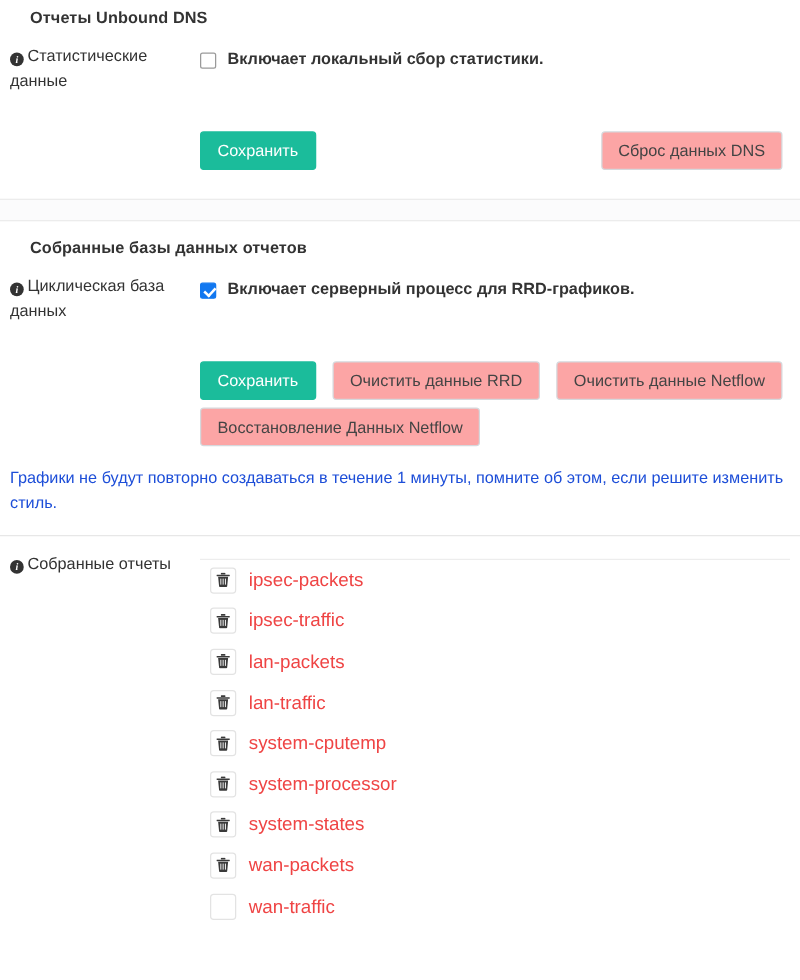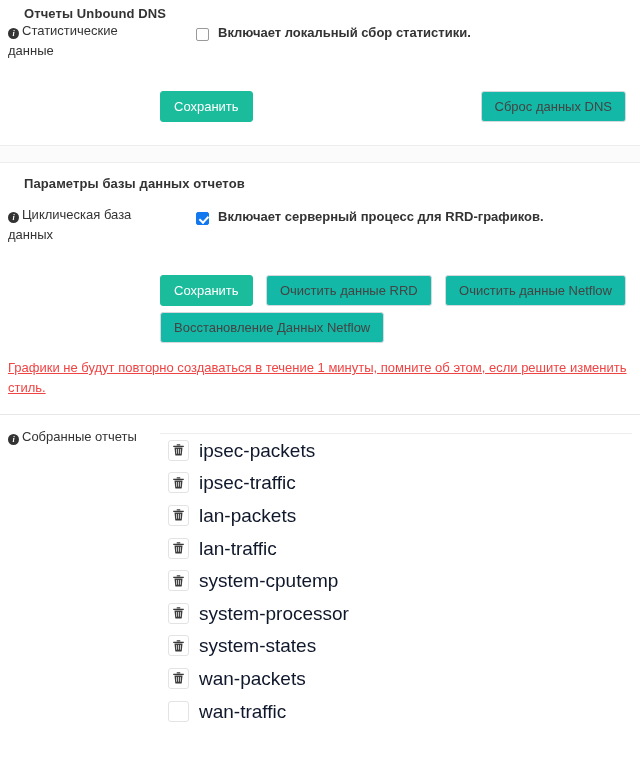--- a/index.html
+++ b/index.html
@@ -121,21 +121,21 @@
     display: inline-flex;
     align-items: center;
     justify-content: center;
     height: 31px;
     padding: 0 13px;
     box-sizing: border-box;
     font-size: 13px;
     font-family: "Liberation Sans", sans-serif;
     border: 1px solid #d5d8dc;
     border-radius: 3px;
-    background: #14b8a6;
+    background: #fca5a5;
     color: #444444;
     cursor: pointer;
     white-space: nowrap;
     margin: 0 6px 6px 0;
     line-height: 1;
   }
   .btn-primary {
     background: #1bbc9b;
     border-color: #1bbc9b;
     color: #ffffff;
@@ -152,23 +152,22 @@
   .rule {
     height: 1px;
     background: #e7e7e7;
     width: 640px;
   }
 
   
   .note {
     padding: 0 8px;
     font-size: 13px;
-    color: #ef4444;
+    color: #1d4ed8;
     line-height: 20px;
-    text-decoration: underline;
   }
 
   
   .reports-row {
     display: flex;
     align-items: flex-start;
     padding: 0 8px;
   }
   .reports-list {
     flex: 1 1 auto;
@@ -191,34 +190,34 @@
     border-radius: 3px;
     background: #ffffff;
     display: inline-flex;
     align-items: center;
     justify-content: center;
     margin-right: 10px;
     cursor: pointer;
   }
   .trash-btn svg { display: block; }
   .report-name {
-    font-size: 19px;
-    color: #0f172a;
+    font-size: 15px;
+    color: #ef4444;
     line-height: 1;
   }
 </style>
 </head>
 <body>
 
 <div class="page">
 
   <div>
     <div class="section-title">Отчеты Unbound DNS</div>
 
-    <div class="form-row" style="gap:36px;">
+    <div class="form-row" style="margin-top:14px;">
       <div class="label-col">
         <span class="info-icon">i</span><span>Статистические данные</span>
       </div>
       <div class="field-col">
         <div class="check-row">
           <span class="cb"></span>
           <span class="check-label">Включает локальный сбор статистики.</span>
         </div>
       </div>
     </div>
@@ -230,23 +229,23 @@
           <button class="btn btn-primary">Сохранить</button>
           <button class="btn">Сброс данных DNS</button>
         </div>
       </div>
     </div>
   </div>
 
   <div class="band-divider" style="margin-top:17px;"></div>
 
   <div>
-    <div class="section-title" style="padding-top:13px;">Параметры базы данных отчетов</div>
-
-    <div class="form-row" style="margin-top:14px;gap:36px;">
+    <div class="section-title" style="padding-top:13px;">Собранные базы данных отчетов</div>
+
+    <div class="form-row" style="margin-top:14px;">
       <div class="label-col">
         <span class="info-icon">i</span><span>Циклическая база данных</span>
       </div>
       <div class="field-col">
         <div class="check-row">
           <span class="cb checked"></span>
           <span class="check-label">Включает серверный процесс для RRD-графиков.</span>
         </div>
       </div>
     </div>

